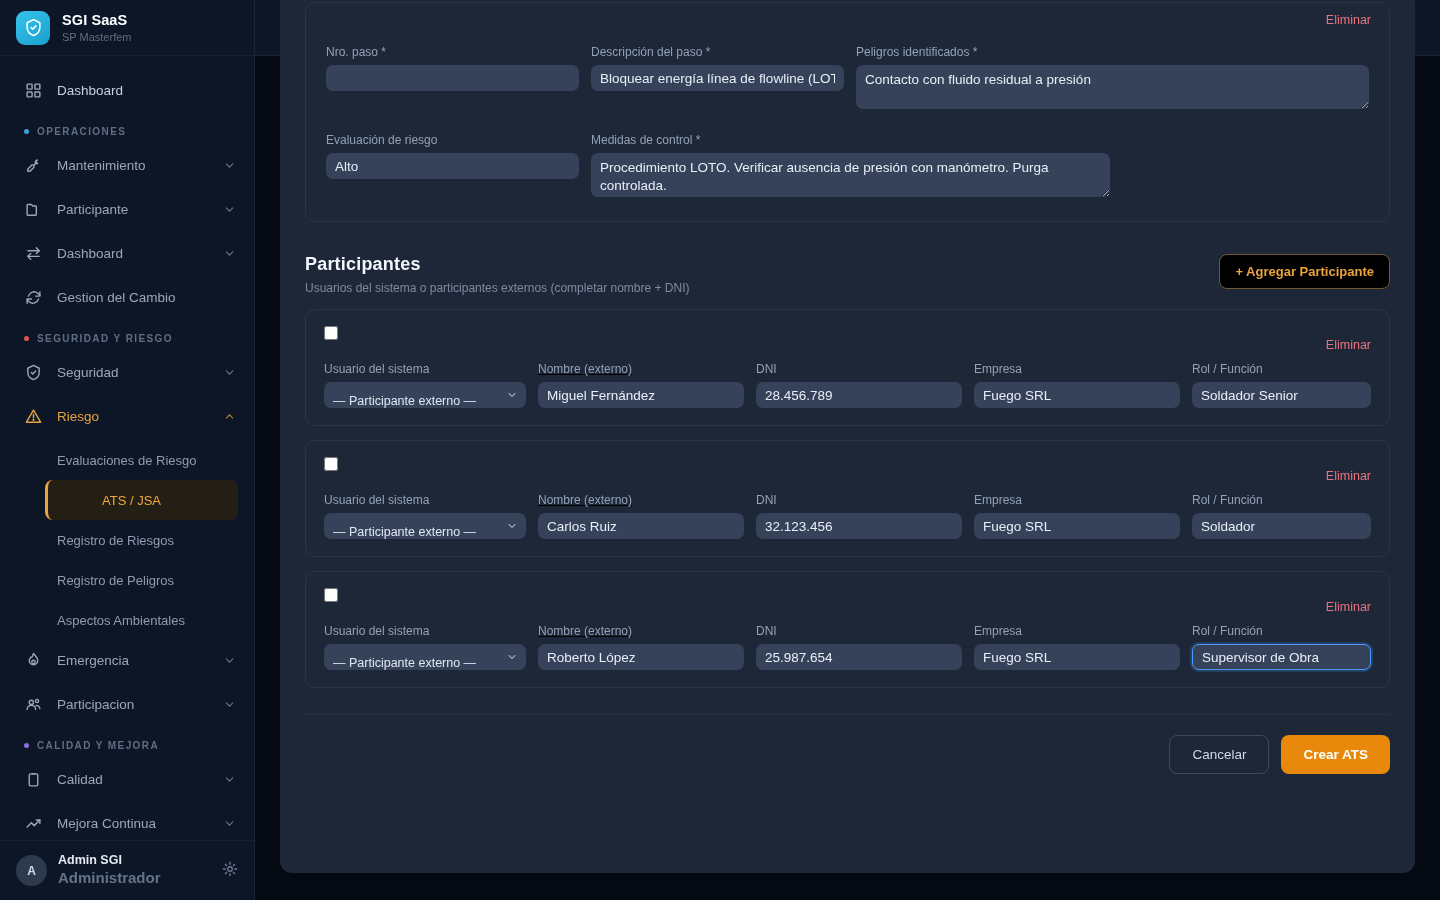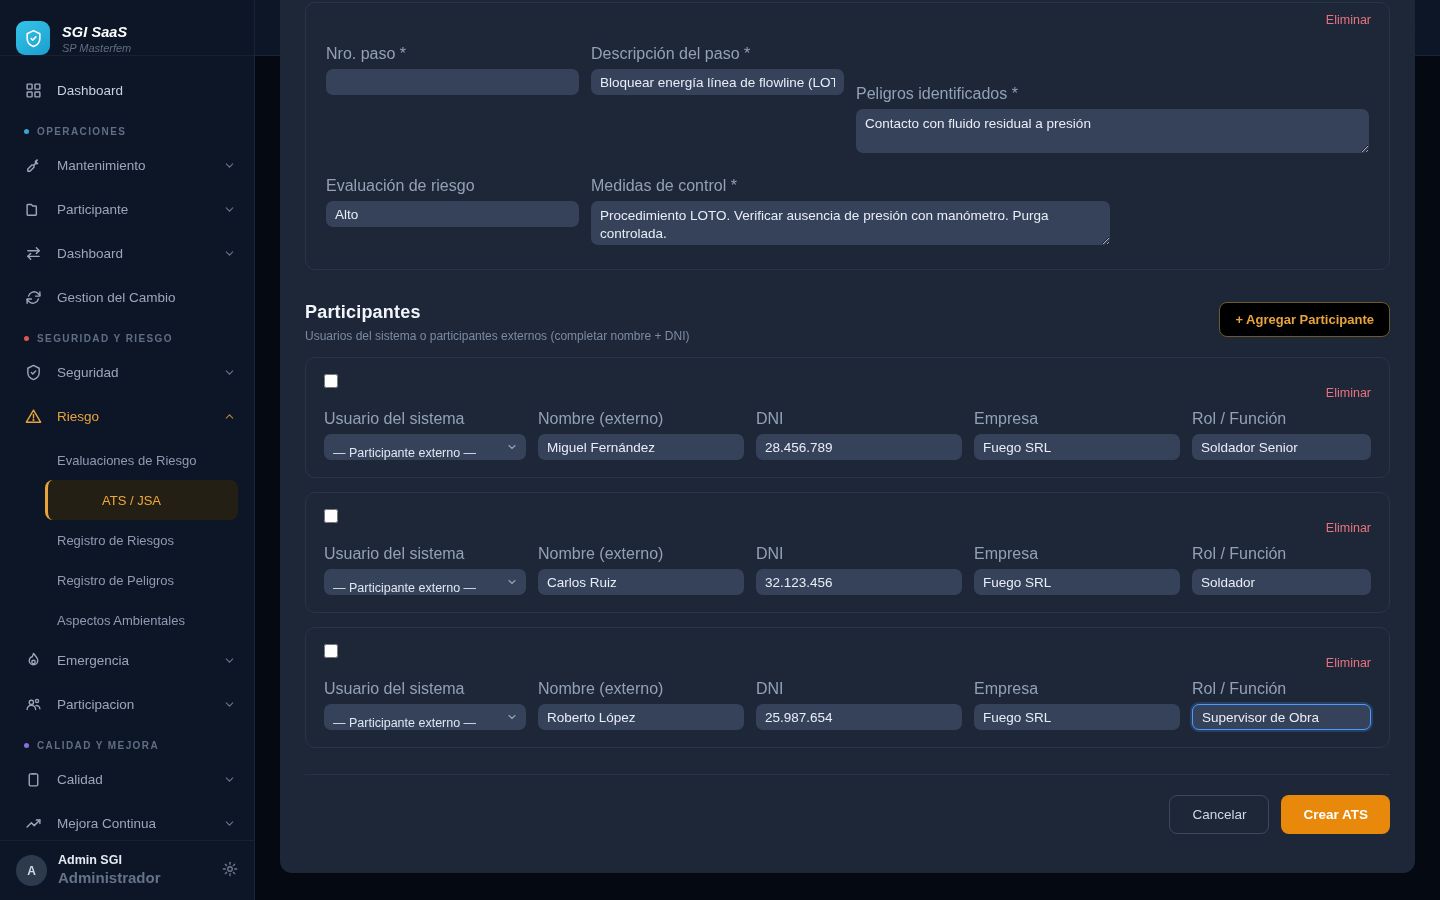--- a/index.html
+++ b/index.html
@@ -15,24 +15,23 @@
   .sidebar {
     position: absolute; left: 0; top: 0;
     width: 255px; height: 900px;
     background: #0d1626;
     border-right: 1px solid #1a2436;
     display: flex; flex-direction: column;
     z-index: 5;
   }
   .brand {
     height: 56px; flex: 0 0 56px;
-    display: flex; align-items: flex-end; gap: 12px;
+    display: flex; align-items: center; gap: 12px;
     padding: 0 16px;
     border-bottom: 1px solid #18212f;
-    font-style: italic;
   }
   .brand-logo {
     width: 34px; height: 34px; border-radius: 9px; flex: 0 0 34px;
     background: linear-gradient(145deg, #35c4e8, #1b9fd0);
     display: flex; align-items: center; justify-content: center;
   }
   .brand-text { display: flex; flex-direction: column; line-height: 1.15; }
   .brand-title { font-size: 14.5px; font-weight: bold; color: #ffffff; letter-spacing: .1px; }
   .brand-sub { font-size: 11px; color: #5e6d83; margin-top: 2px; }
 
@@ -142,40 +141,40 @@
     border-radius: 10px;
     padding: 18px 20px 20px;
     position: relative;
     background: #1d2738;
   }
   .del-link {
     position: absolute; right: 18px; top: 10px;
     font-size: 12.5px; color: #e8737f; cursor: pointer;
   }
   .fld-label {
-    font-size: 16px; color: #93a1b6; margin-bottom: 6px; display: block;
+    font-size: 12px; color: #93a1b6; margin-bottom: 6px; display: block;
   }
   .inp {
     width: 100%; height: 26px;
     background: #35425a; border: none; border-radius: 7px;
     color: #e8eef7; font-size: 13.5px;
     font-family: "Liberation Sans", sans-serif;
     padding: 0 9px; outline: none;
   }
   .inp::placeholder { color: #7d8ca3; }
   .ta {
     width: 100%; background: #35425a; border: none; border-radius: 7px;
     color: #e8eef7; font-size: 13.5px; line-height: 1.35;
     font-family: "Liberation Sans", sans-serif;
     padding: 6px 9px; outline: none; resize: vertical;
   }
   .row-1 { display: flex; gap: 12px; align-items: flex-start; }
   .c-nro   { width: 253px; flex: 0 0 253px; }
   .c-desc  { width: 253px; flex: 0 0 253px; }
-  .c-peli  { flex: 1 1 auto; margin-top: 40px; }
+  .c-peli  { flex: 1 1 auto; }
   .c-eval  { width: 253px; flex: 0 0 253px; }
   .c-med   { width: 519px; flex: 0 0 519px; }
 
   
   .sec-head {
     display: flex; align-items: flex-start; justify-content: space-between;
     margin-top: 32px;
   }
   .sec-title { font-size: 18px; font-weight: bold; color: #f2f6fb; letter-spacing: .2px; }
   .sec-sub { font-size: 12px; color: #7c8ba1; margin-top: 6px; }
@@ -194,21 +193,21 @@
     position: relative;
   }
   .p-check {
     width: 14px; height: 14px; margin: 4px 0 0 0;
     accent-color: #fff; cursor: pointer;
   }
   .p-grid {
     display: flex; gap: 12px; margin-top: 18px;
   }
   .pc-user { width: 202px; flex: 0 0 202px; }
-  .pc-name { width: 206px; flex: 0 0 206px; }
+  .pc-name { width: 206px; flex: 0 0 206px; text-decoration: underline; }
   .pc-dni  { width: 206px; flex: 0 0 206px; }
   .pc-emp  { width: 206px; flex: 0 0 206px; }
   .pc-rol  { flex: 1 1 auto; }
 
   .sel {
     width: 100%; height: 26px;
     background: #35425a; border: none; border-radius: 7px;
     color: #dfe7f2; font-size: 12.5px;
     font-family: Liberation Sans, sans-serif;
     padding: 12px 24px 0 9px; outline: none;

